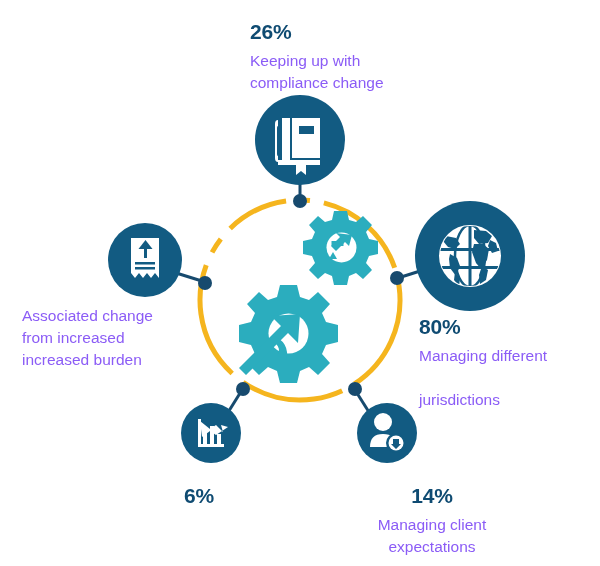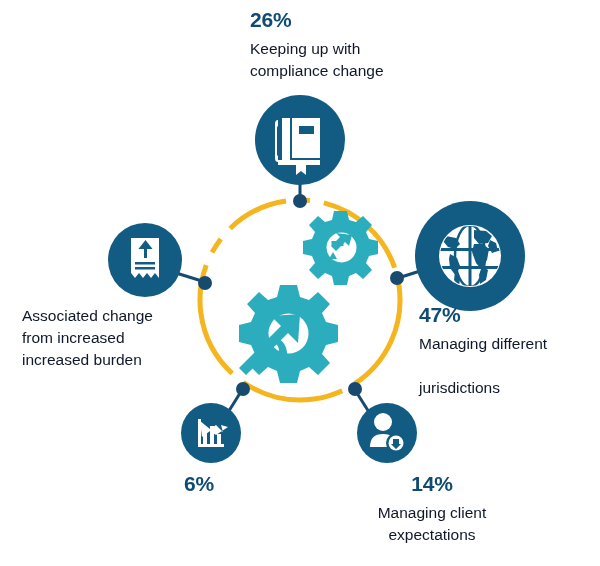--- a/index.html
+++ b/index.html
@@ -26,28 +26,28 @@
   .stat {
     position: absolute;
   }
   .stat-pct {
     font-family: "Liberation Sans", sans-serif;
     font-weight: bold;
     font-size: 21px;
     color: #0f4b72;
     letter-spacing: -0.2px;
     line-height: 1.1;
-    margin: 0 0 7px 0;
+    margin: 12px 0 7px 0;
     white-space: nowrap;
   }
   .stat-label {
     font-family: "Liberation Sans", sans-serif;
     font-weight: normal;
     font-size: 15.5px;
-    color: #0f172a;
+    color: #8b5cf6;
     line-height: 1.42;
     margin: 0;
   }
 
   
   .stat-top      { left: 250px; top: 8px;   width: 200px; text-align: left; }
   .stat-right    { left: 419px; top: 303px; width: 175px; text-align: left; }
   .stat-left     { left: 22px;  top: 305px; width: 180px; text-align: left; }
   .stat-bottom-l { left: 184px; top: 472px; width: 160px; text-align: left; }
   .stat-bottom-r { left: 357px; top: 472px; width: 150px; text-align: center; }
@@ -180,21 +180,21 @@
 
   <div class="stat stat-top">
     <div class="stat-pct">26%</div>
     <div class="stat-label">
       <span>Keeping up with</span><br>
       <span>compliance change</span>
     </div>
   </div>
 
   <div class="stat stat-right">
-    <div class="stat-pct">47%</div>
+    <div class="stat-pct">80%</div>
     <div class="stat-label">
       <span>Managing different</span><br>
       <br>
       <span>jurisdictions</span>
     </div>
   </div>
 
   <div class="stat stat-left">
     <div class="stat-label">
       <span>Associated change</span><br>

